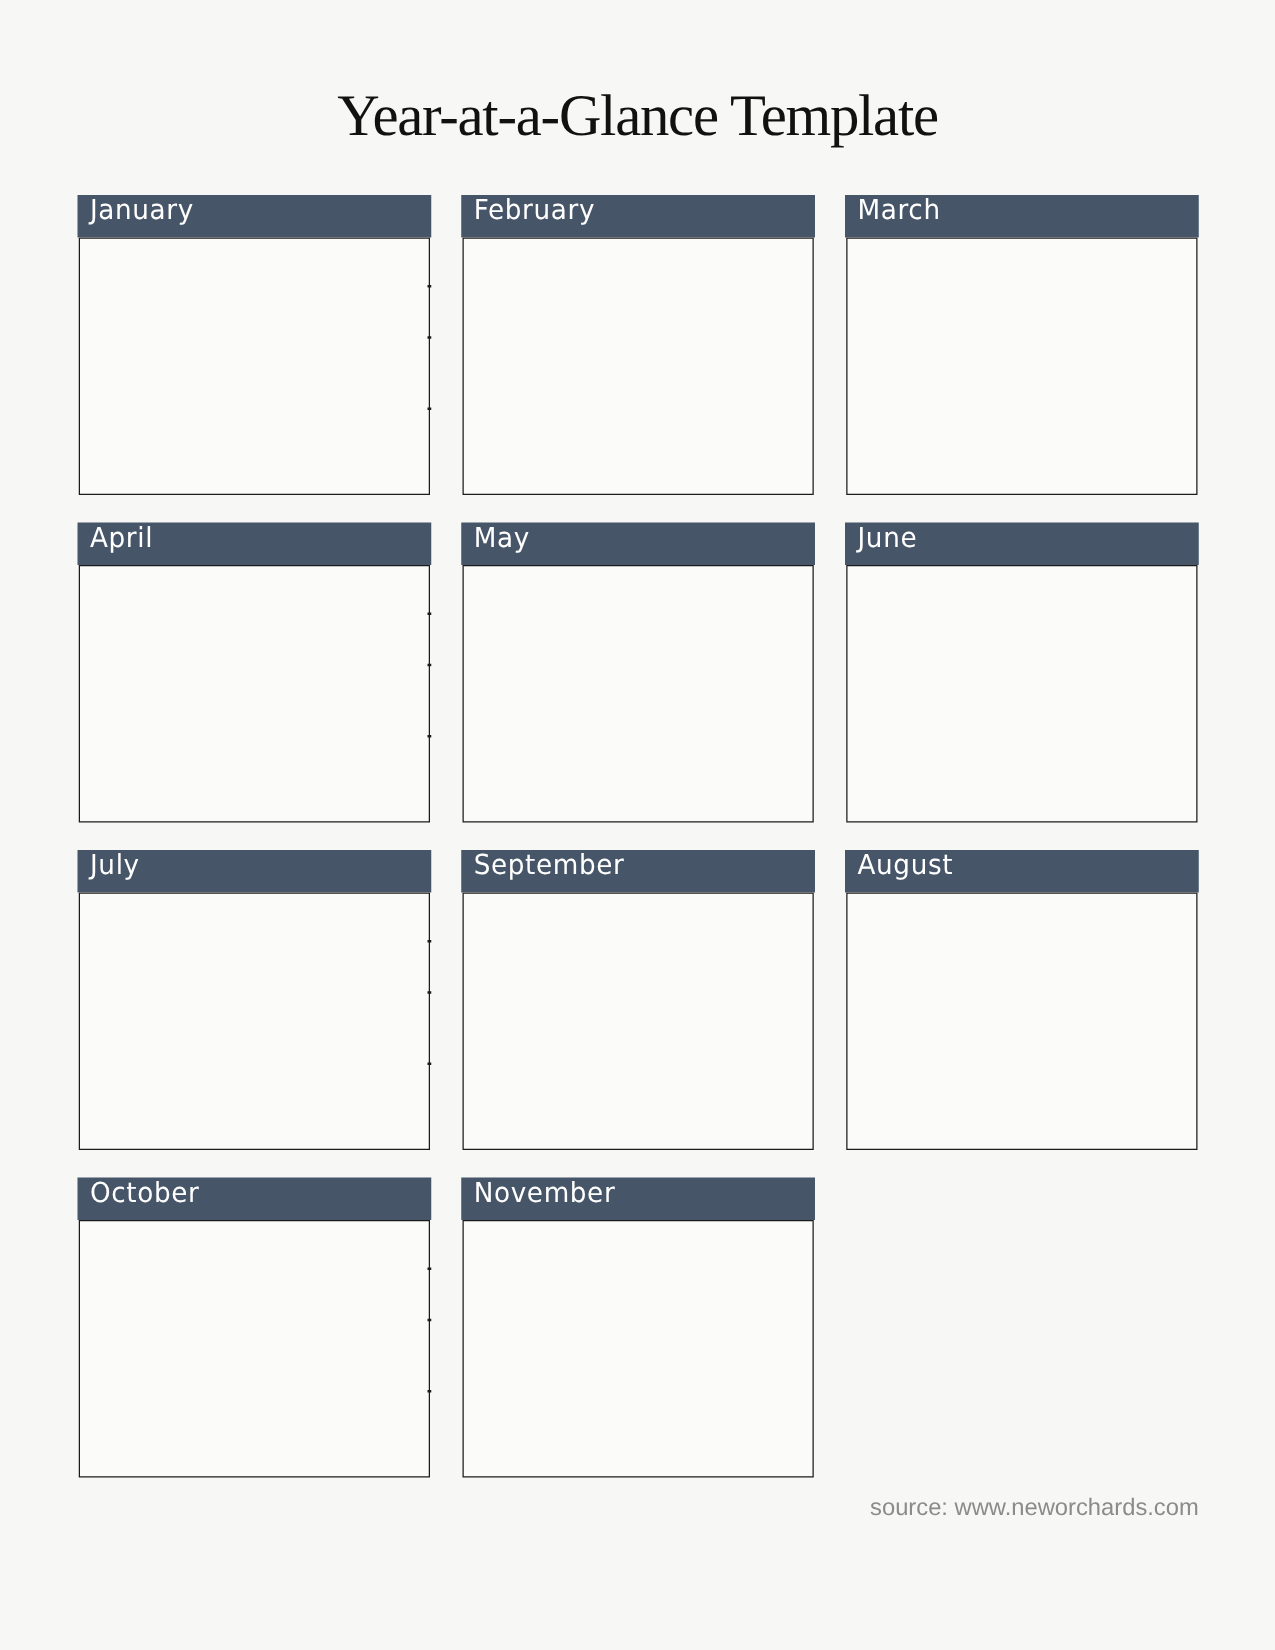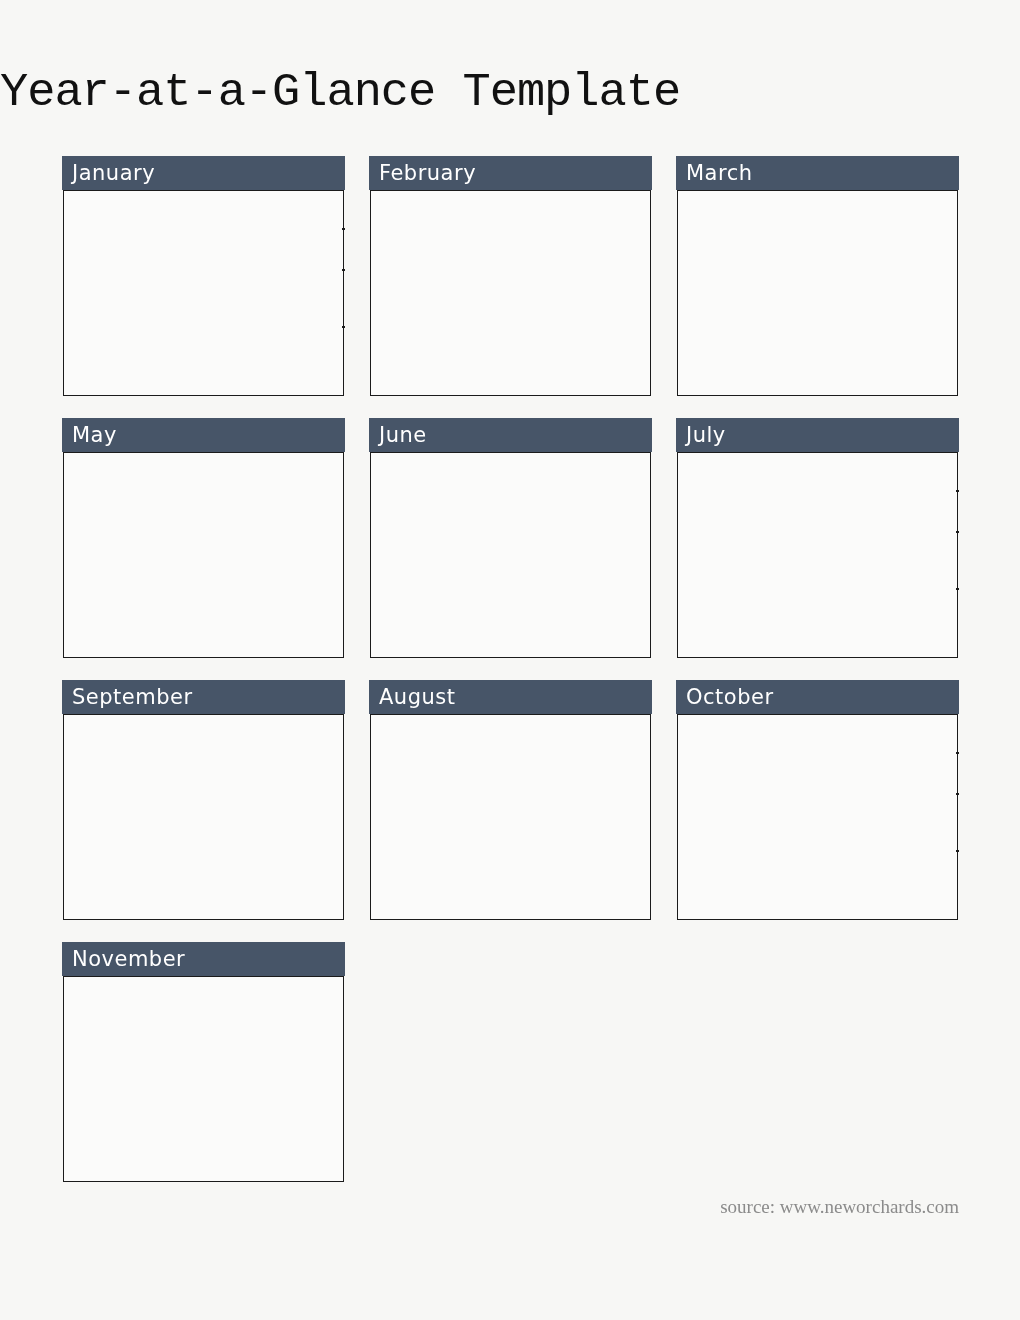--- a/index.html
+++ b/index.html
@@ -17,25 +17,26 @@
     background:var(--page-bg);
     font-family:"DejaVu Sans", sans-serif;
     position:relative;
     overflow:hidden;
   }
   .page-title{
     position:absolute;
     top:66px;
     left:0;
     width:100%;
+    text-align:center;
     font-size:47px;
     font-weight:500;
     letter-spacing:-1px;
     color:var(--title-text);
-    font-family:Liberation Mono, monospace;
+    font-family:Liberation Serif, serif;
   }
   .year-grid{
     position:absolute;
     top:156px;
     left:62px;
     width:897px;
     display:grid;
     grid-template-columns:repeat(3, 283px);
     column-gap:24px;
     row-gap:22px;
@@ -44,21 +45,21 @@
     width:283px;
     height:240px;
     display:flex;
     flex-direction:column;
   }
   .month-header{
     height:34px;
     background:var(--header-bg);
     color:var(--header-text);
     display:flex;
-    align-items:center;
+    align-items:flex-start;
     padding-left:10px;
     flex:0 0 auto;
   }
   .month-label{
     font-size:21px;
     letter-spacing:0.5px;
     font-family:"DejaVu Sans", sans-serif;
     transform:scaleY(1.05);
   }
   .month-body{
@@ -82,21 +83,21 @@
   }
   .col-first .row-tick.t1{top:18%;}
   .col-first .row-tick.t2{top:38%;}
   .col-first .row-tick.t3{top:66%;}
   .source-line{
     position:absolute;
     top:1196px;
     left:62px;
     width:897px;
     text-align:right;
-    font-family:Liberation Serif, serif;
+    font-family:Liberation Sans, sans-serif;
     font-size:19px;
     color:var(--source-text);
   }
 </style>
 </head>
 <body>
 
 <h1 class="page-title">Year-at-a-Glance Template</h1>
 
 <div class="year-grid">
@@ -126,20 +127,30 @@
     <div class="month-header">
       <span class="month-label">March</span>
     </div>
     <div class="month-body">
       
       
       
     </div>
   </div>
 
+  <div class="month-cell col-first">
+    <div class="month-header">
+      <span class="month-label">April</span>
+    </div>
+    <div class="month-body">
+      <span class="row-tick t1"></span>
+      <span class="row-tick t2"></span>
+      <span class="row-tick t3"></span>
+    </div>
+  </div>
 
   <div class="month-cell">
     <div class="month-header">
       <span class="month-label">May</span>
     </div>
     <div class="month-body">
       
       
       
     </div>

